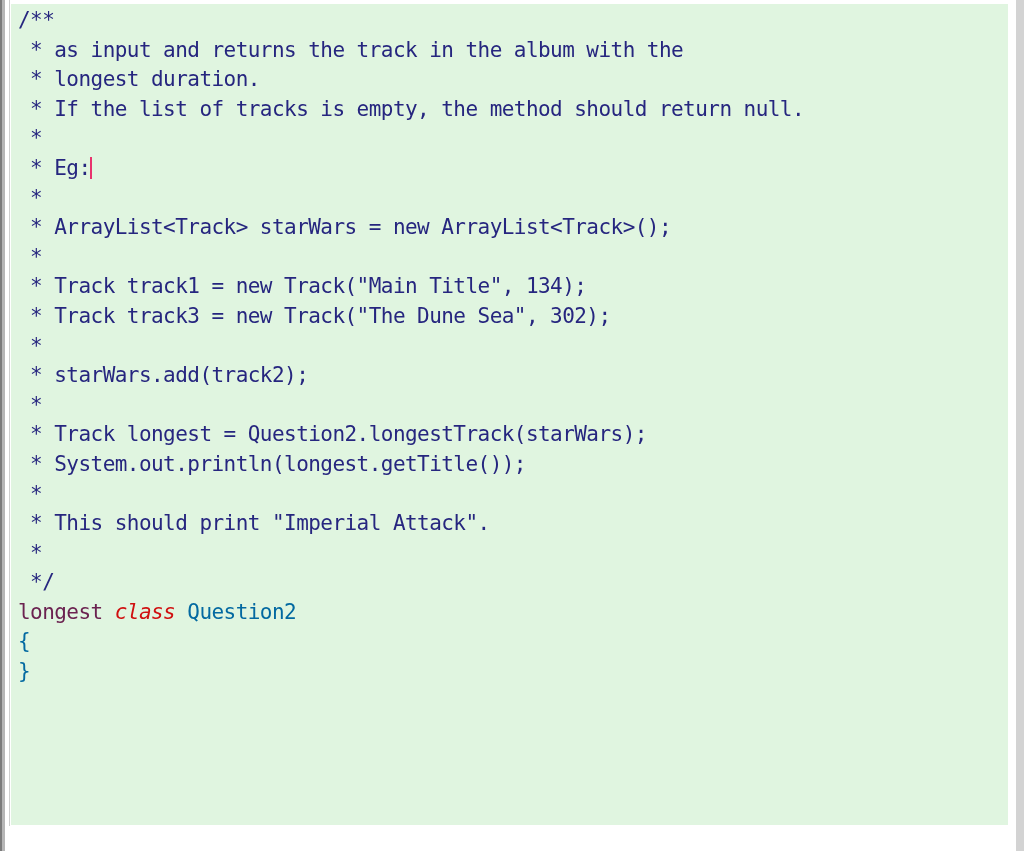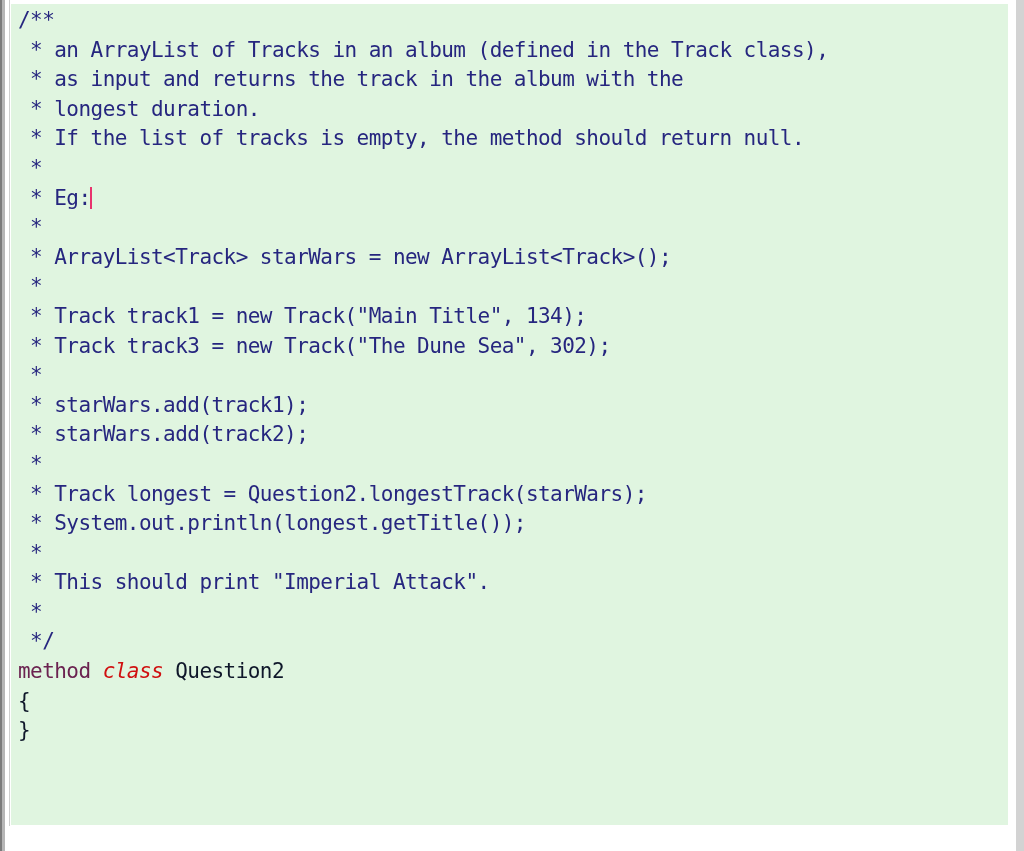--- a/index.html
+++ b/index.html
@@ -94,21 +94,21 @@
     color: #26267f;
   }
 
   
   .tok-comment { color: #26267f; }
   
   .tok-modifier { color: #6b2250; }
   
   .tok-keyword  { color: #d01010; font-style: italic; }
   
-  .tok-plain    { color: #0f172a; }
+  .tok-plain    { color: #0369a1; }
 
   
   .caret {
     display: inline-block;
     width: 2px;
     height: 22px;
     background: #e8336d;
     vertical-align: -4px;
     margin: 0 -1px;
   }
@@ -121,42 +121,40 @@
   <div id="window-left-rule"></div>
   <div id="window-left-rule-2"></div>
 
   <div id="text-pane">
 
     <div id="gutter"></div>
 
     <div id="source-area">
 
     <div class="code-line"><span class="tok-comment">/**</span></div>
-        <div class="code-line"><span class="tok-comment"> * an ArrayList of Tracks in an album (defined in the Track class),</span></div>
         <div class="code-line"><span class="tok-comment"> * as input and returns the track in the album with the</span></div>
         <div class="code-line"><span class="tok-comment"> * longest duration.</span></div>
         <div class="code-line"><span class="tok-comment"> * If the list of tracks is empty, the method should return null.</span></div>
         <div class="code-line"><span class="tok-comment"> *</span></div>
         <div class="code-line"><span class="tok-comment"> * Eg:</span><span class="caret"></span></div>
         <div class="code-line"><span class="tok-comment"> *</span></div>
         <div class="code-line"><span class="tok-comment"> * ArrayList&lt;Track&gt; starWars = new ArrayList&lt;Track&gt;();</span></div>
         <div class="code-line"><span class="tok-comment"> *</span></div>
         <div class="code-line"><span class="tok-comment"> * Track track1 = new Track("Main Title", 134);</span></div>
         <div class="code-line"><span class="tok-comment"> * Track track3 = new Track("The Dune Sea", 302);</span></div>
         <div class="code-line"><span class="tok-comment"> *</span></div>
-        <div class="code-line"><span class="tok-comment"> * starWars.add(track1);</span></div>
         <div class="code-line"><span class="tok-comment"> * starWars.add(track2);</span></div>
         <div class="code-line"><span class="tok-comment"> *</span></div>
         <div class="code-line"><span class="tok-comment"> * Track longest = Question2.longestTrack(starWars);</span></div>
         <div class="code-line"><span class="tok-comment"> * System.out.println(longest.getTitle());</span></div>
         <div class="code-line"><span class="tok-comment"> *</span></div>
         <div class="code-line"><span class="tok-comment"> * This should print "Imperial Attack".</span></div>
         <div class="code-line"><span class="tok-comment"> *</span></div>
         <div class="code-line"><span class="tok-comment"> */</span></div>
-        <div class="code-line"><span class="tok-modifier">method</span><span class="tok-plain"> </span><span class="tok-keyword">class</span><span class="tok-plain"> Question2</span></div>
+        <div class="code-line"><span class="tok-modifier">longest</span><span class="tok-plain"> </span><span class="tok-keyword">class</span><span class="tok-plain"> Question2</span></div>
         <div class="code-line"><span class="tok-plain">{</span></div>
         <div class="code-line"><span class="tok-plain">}</span></div>
       </div>
 
   </div>
 
   <div id="window-right-gap"></div>
   <div id="window-right-rule"></div>
 
 </div>

